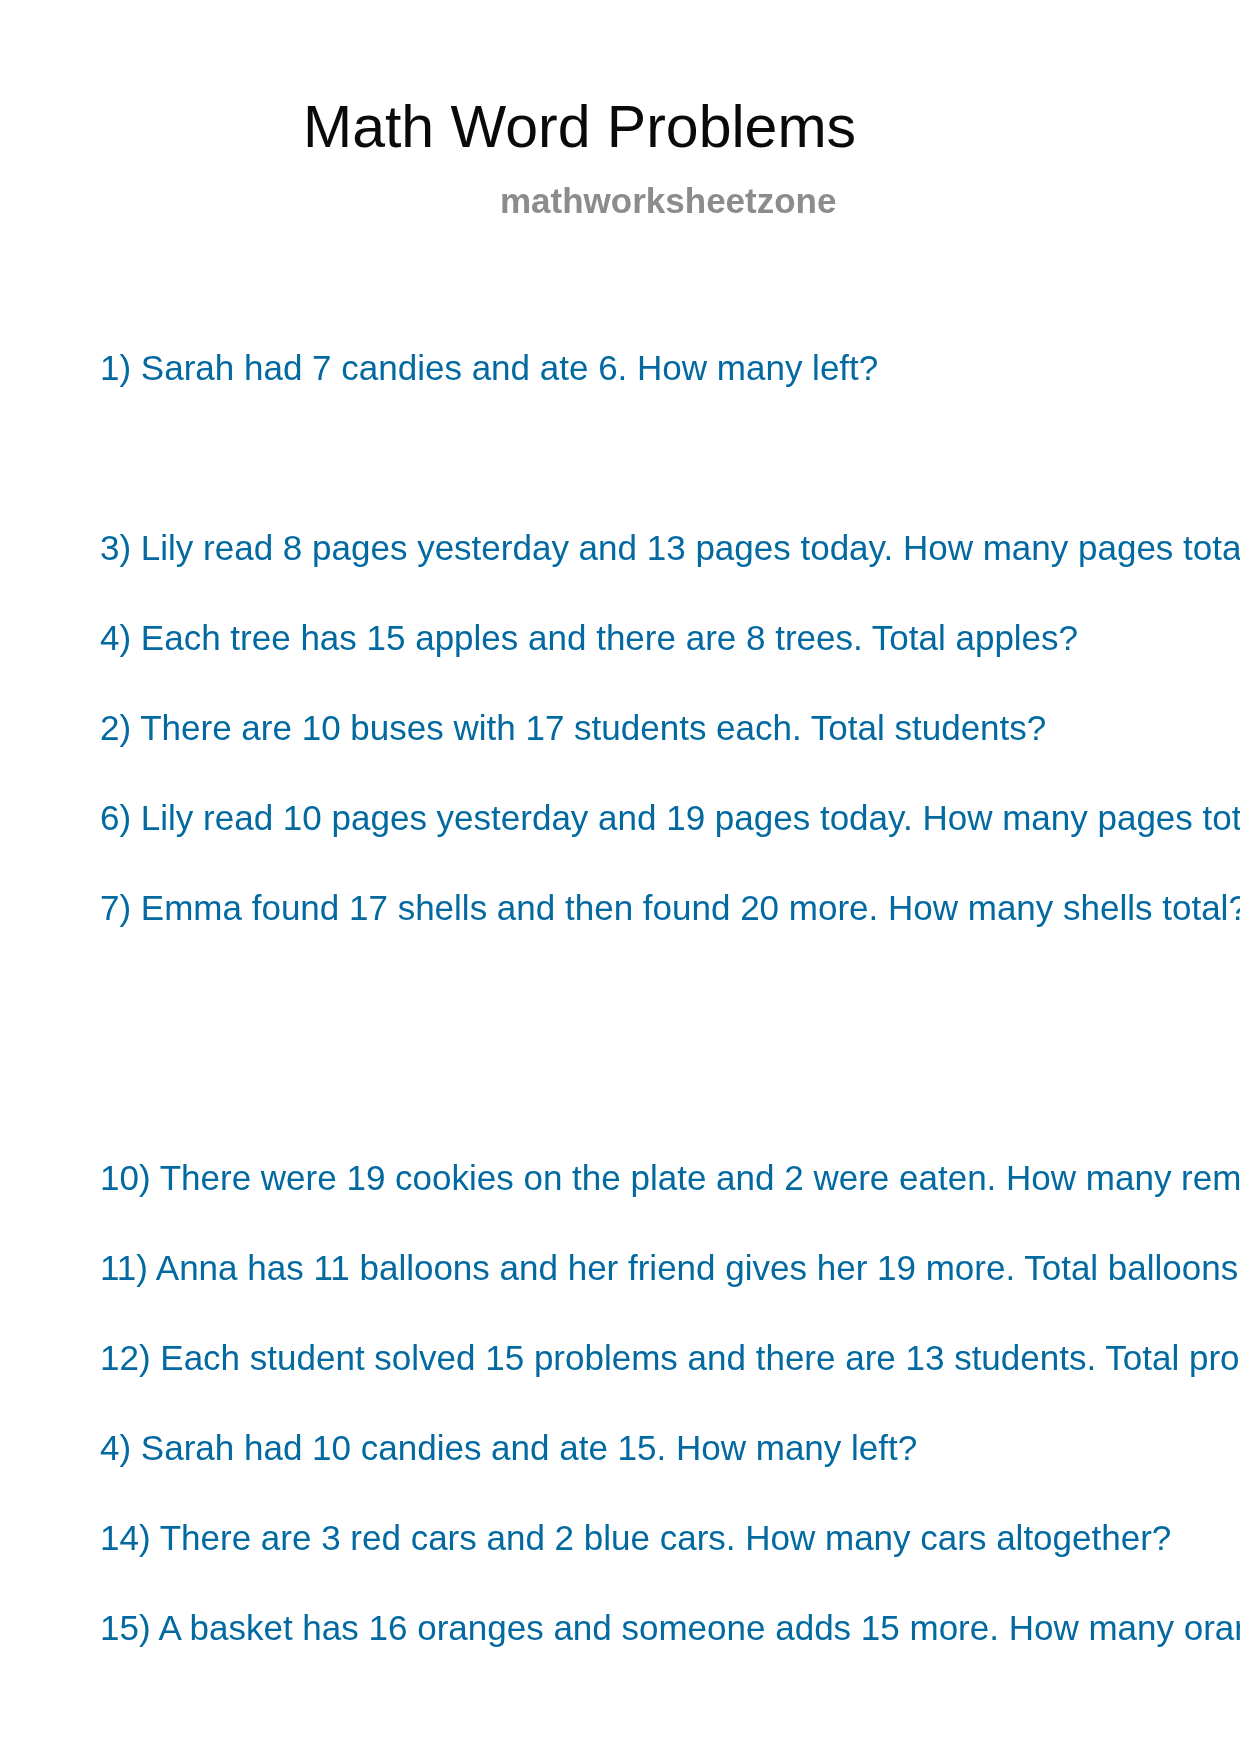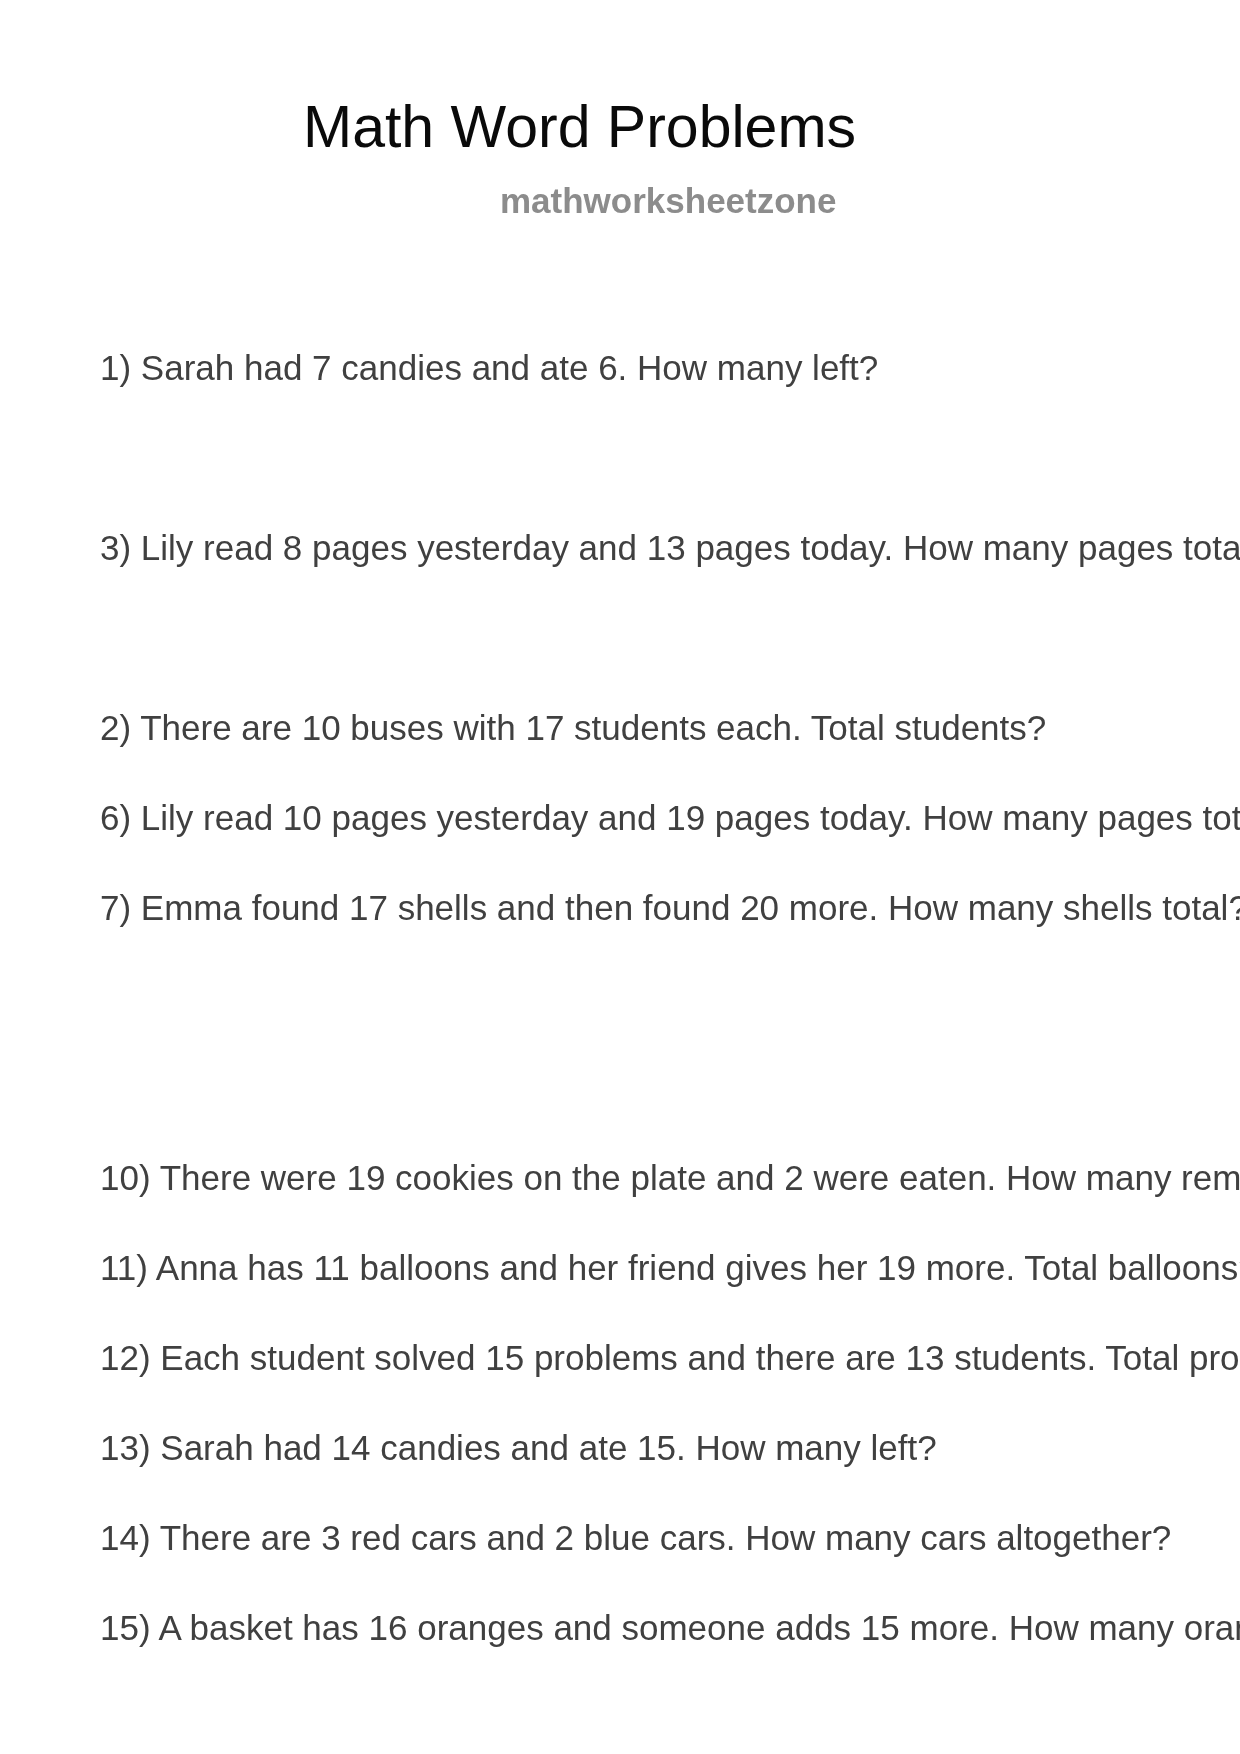--- a/index.html
+++ b/index.html
@@ -36,35 +36,36 @@
     color: #8c8c8c;
     white-space: nowrap;
   }
   .problem {
     position: absolute;
     left: 100px;
     top: calc(350px + var(--i) * 90px);
     font-size: 35px;
     line-height: 1;
     font-weight: 400;
-    color: #404040;
+    color: #0369a1;
     white-space: nowrap;
   }
 </style>
 </head>
 <body>
 
 <div class="page">
   <div class="doc-title">Math Word Problems</div>
   <div class="doc-subtitle">mathworksheetzone</div>
 
   <div class="problem" style="--i:0">1) Sarah had 7 candies and ate 6. How many left?</div>
   <div class="problem" style="--i:2">3) Lily read 8 pages yesterday and 13 pages today. How many pages total?</div>
+  <div class="problem" style="--i:3">4) Each tree has 15 apples and there are 8 trees. Total apples?</div>
   <div class="problem" style="--i:4">2) There are 10 buses with 17 students each. Total students?</div>
   <div class="problem" style="--i:5">6) Lily read 10 pages yesterday and 19 pages today. How many pages total?</div>
   <div class="problem" style="--i:6">7) Emma found 17 shells and then found 20 more. How many shells total?</div>
   <div class="problem" style="--i:9">10) There were 19 cookies on the plate and 2 were eaten. How many remain?</div>
   <div class="problem" style="--i:10">11) Anna has 11 balloons and her friend gives her 19 more. Total balloons?</div>
   <div class="problem" style="--i:11">12) Each student solved 15 problems and there are 13 students. Total problems?</div>
-  <div class="problem" style="--i:12">13) Sarah had 14 candies and ate 15. How many left?</div>
+  <div class="problem" style="--i:12">4) Sarah had 10 candies and ate 15. How many left?</div>
   <div class="problem" style="--i:13">14) There are 3 red cars and 2 blue cars. How many cars altogether?</div>
   <div class="problem" style="--i:14">15) A basket has 16 oranges and someone adds 15 more. How many oranges total?</div>
 </div>
 
 </body></html>

